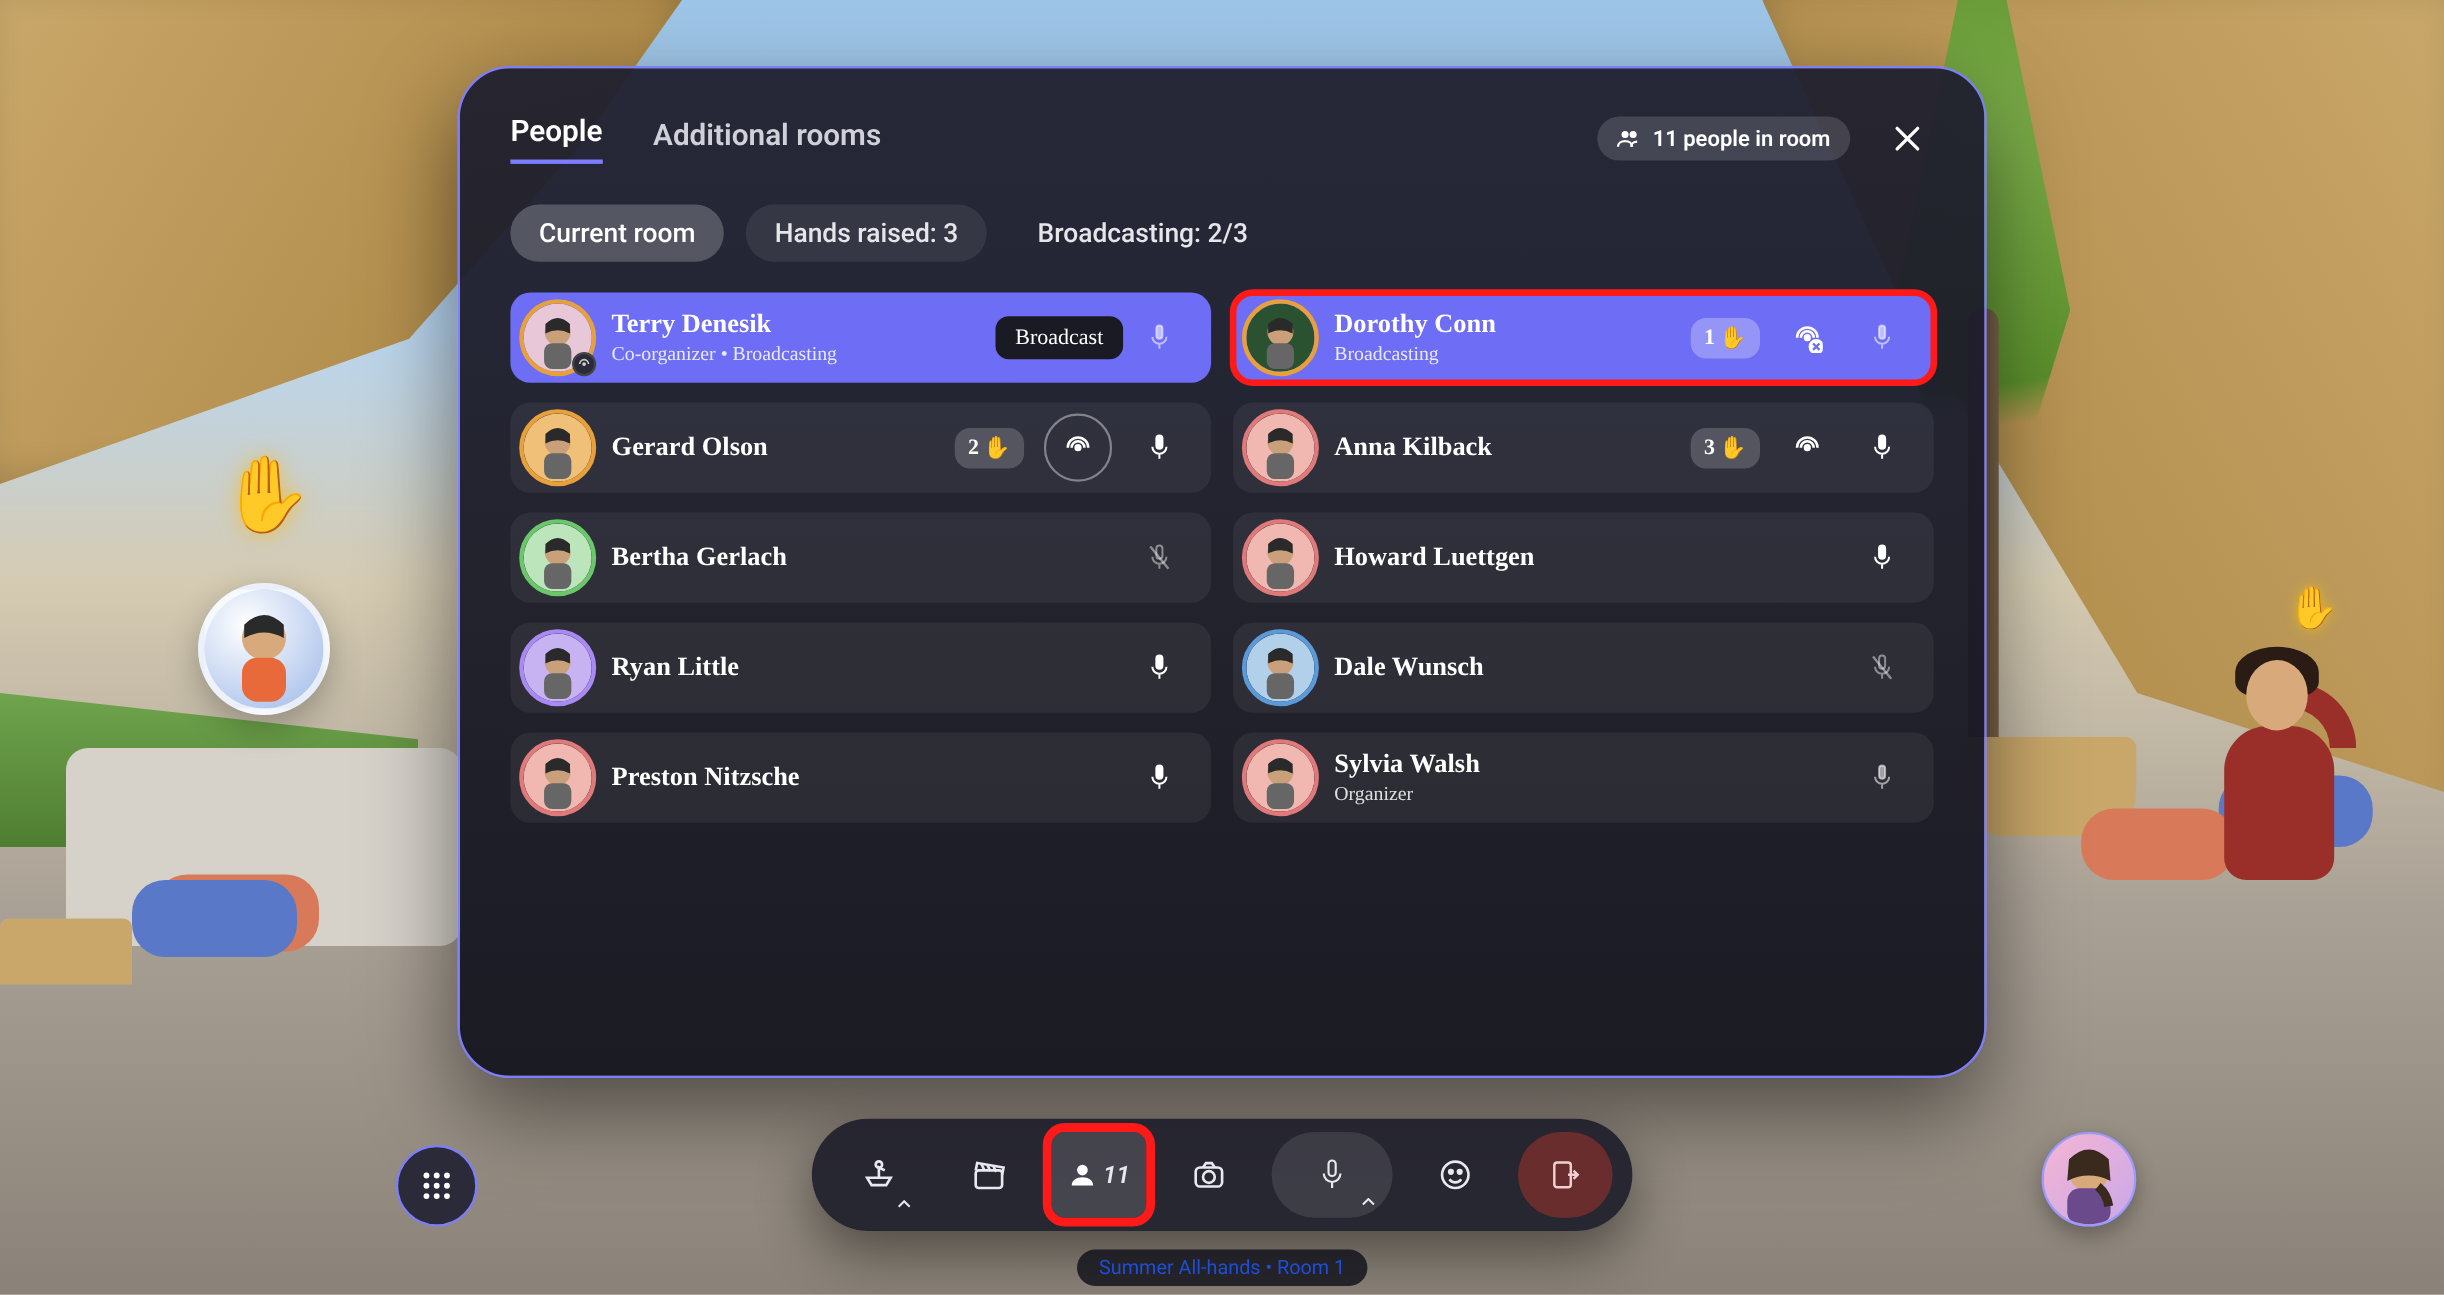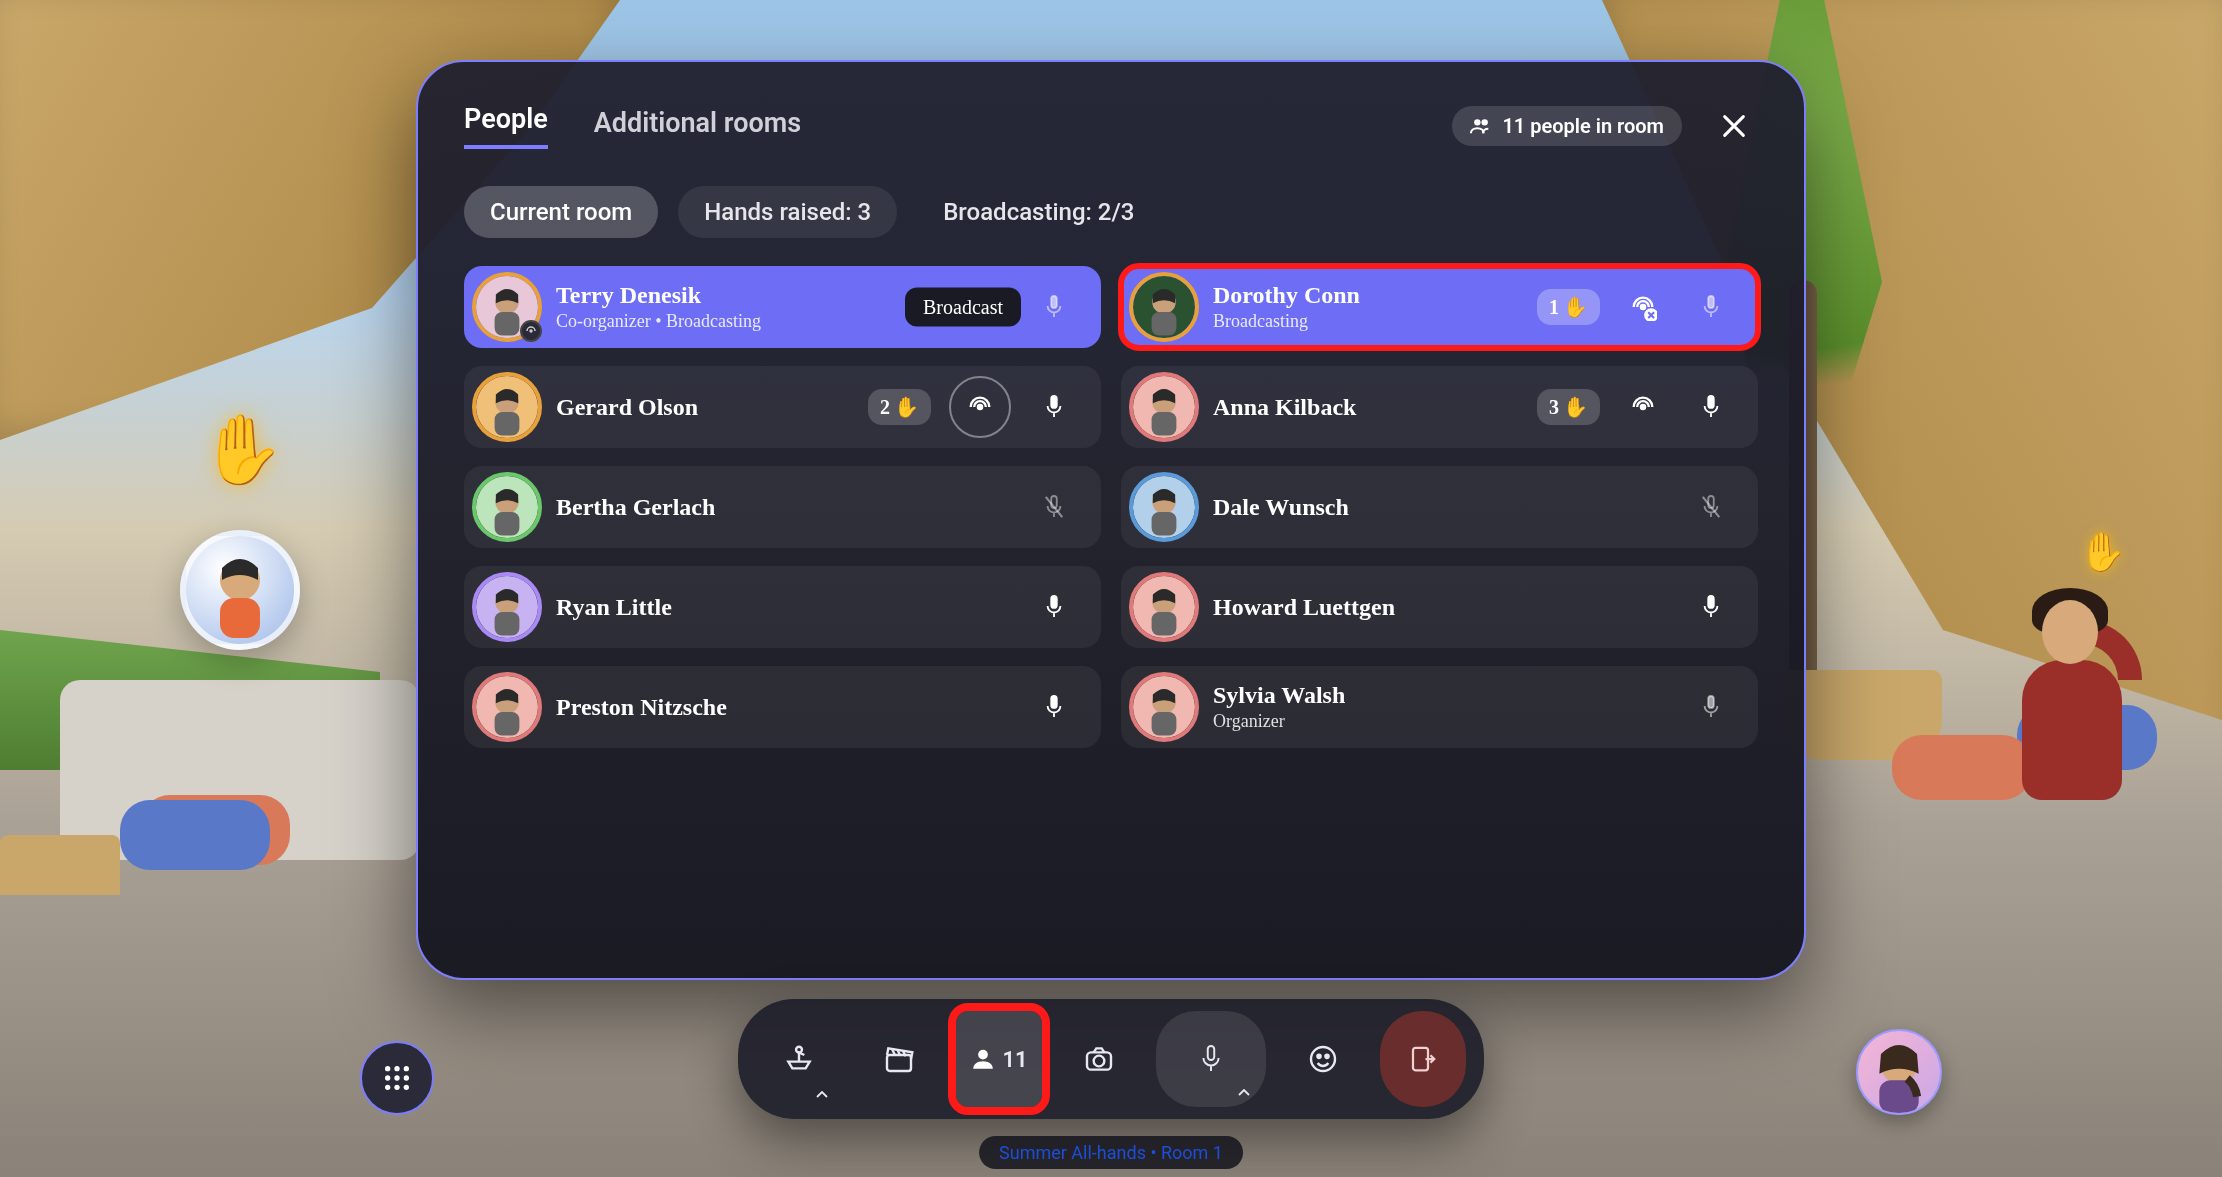--- a/index.html
+++ b/index.html
@@ -200,23 +200,24 @@
     display:flex; align-items:center; justify-content:center; cursor:pointer;
     color:#fff; font-size:28px;
   }
   .toolbar {
     position:absolute; bottom: 58px; left: 50%; transform:translateX(-50%);
     background: rgba(30,30,42,0.92); border-radius: 56px;
     padding: 12px 18px; display:flex; align-items:center; gap: 14px;
     box-shadow: 0 20px 50px rgba(0,0,0,0.45);
   }
   .tbtn {
-    width: 86px; height: 96px; border-radius: 42px;
+    width: 86px; height: 78px; border-radius: 42px;
     display:flex; align-items:center; justify-content:center; cursor:pointer;
     color:#e8e8f0;
+    font-style:italic;
   }
   .tbtn.pill { width: 110px; background: rgba(255,255,255,0.10); border-radius: 40px;}
   .tbtn.active { background: rgba(255,255,255,0.14); }
   .tbtn.leave { background: #6a2d2d; }
   .tbtn .cnt { margin-left:6px; font-size:22px; font-weight:600; }
   .redbox-bot { outline: 8px solid #ff1a1a; border-radius: 12px; }
   .user-chip {
     position:absolute; bottom: 62px; right: 280px;
     width: 86px; height: 86px; border-radius:50%;
     background: linear-gradient(135deg,#f5b5d4,#c9a8e8);
@@ -492,59 +493,59 @@
             <div class="icon-btn">
               <svg class="mic-svg" viewBox="0 0 24 28" fill="none" stroke="rgba(255,255,255,1)" stroke-width="2">
                 <rect x="9" y="2" width="6" height="13" rx="3" fill="rgba(255,255,255,1)"></rect>
                 <path d="M5 13a7 7 0 0 0 14 0 M12 20v5"></path>
               </svg>
             </div>
           </div>
         </div>
         <div class="row">
           <div class="avatar">
+            <div class="ring" style="border-color:#e07a7a"></div>
+            <svg viewBox="0 0 100 100" width="62" height="62">
+              <circle cx="50" cy="50" r="50" fill="#f0b8b0"></circle>
+              <circle cx="50" cy="42" r="19" fill="#caa07a"></circle>
+              <rect x="30" y="58" width="40" height="38" rx="12" fill="#666"></rect>
+              <path d="M32 30 Q50 12 68 30 L68 44 Q50 34 32 44 Z" fill="#2a2a2a"></path>
+            </svg>
+          </div>
+          <div class="namecol">
+            <div class="pname">Howard Luettgen</div>
+          </div>
+          <div class="right">
+            <div class="icon-btn">
+              <svg class="mic-svg" viewBox="0 0 24 28" fill="none" stroke="rgba(255,255,255,1)" stroke-width="2">
+                <rect x="9" y="2" width="6" height="13" rx="3" fill="rgba(255,255,255,1)"></rect>
+                <path d="M5 13a7 7 0 0 0 14 0 M12 20v5"></path>
+              </svg>
+            </div>
+          </div>
+        </div>
+        <div class="row">
+          <div class="avatar">
             <div class="ring" style="border-color:#5a9ad8"></div>
             <svg viewBox="0 0 100 100" width="62" height="62">
               <circle cx="50" cy="50" r="50" fill="#b3d0ea"></circle>
               <circle cx="50" cy="42" r="19" fill="#caa07a"></circle>
               <rect x="30" y="58" width="40" height="38" rx="12" fill="#666"></rect>
               <path d="M32 30 Q50 12 68 30 L68 44 Q50 34 32 44 Z" fill="#2a2a2a"></path>
             </svg>
           </div>
           <div class="namecol">
             <div class="pname">Dale Wunsch</div>
           </div>
           <div class="right">
             <div class="icon-btn">
               <svg class="mic-svg" viewBox="0 0 24 28" fill="none" stroke="rgba(255,255,255,0.45)" stroke-width="2">
                 <rect x="9" y="2" width="6" height="13" rx="3"></rect>
                 <path d="M5 13a7 7 0 0 0 14 0 M12 20v5"></path>
                 <path d="M3 3 L21 25" stroke-width="2.4"></path>
-              </svg>
-            </div>
-          </div>
-        </div>
-        <div class="row">
-          <div class="avatar">
-            <div class="ring" style="border-color:#e07a7a"></div>
-            <svg viewBox="0 0 100 100" width="62" height="62">
-              <circle cx="50" cy="50" r="50" fill="#f0b8b0"></circle>
-              <circle cx="50" cy="42" r="19" fill="#caa07a"></circle>
-              <rect x="30" y="58" width="40" height="38" rx="12" fill="#666"></rect>
-              <path d="M32 30 Q50 12 68 30 L68 44 Q50 34 32 44 Z" fill="#2a2a2a"></path>
-            </svg>
-          </div>
-          <div class="namecol">
-            <div class="pname">Howard Luettgen</div>
-          </div>
-          <div class="right">
-            <div class="icon-btn">
-              <svg class="mic-svg" viewBox="0 0 24 28" fill="none" stroke="rgba(255,255,255,1)" stroke-width="2">
-                <rect x="9" y="2" width="6" height="13" rx="3" fill="rgba(255,255,255,1)"></rect>
-                <path d="M5 13a7 7 0 0 0 14 0 M12 20v5"></path>
               </svg>
             </div>
           </div>
         </div>
         <div class="row">
           <div class="avatar">
             <div class="ring" style="border-color:#e07a7a"></div>
             <svg viewBox="0 0 100 100" width="62" height="62">
               <circle cx="50" cy="50" r="50" fill="#f0b8b0"></circle>
               <circle cx="50" cy="42" r="19" fill="#caa07a"></circle>

